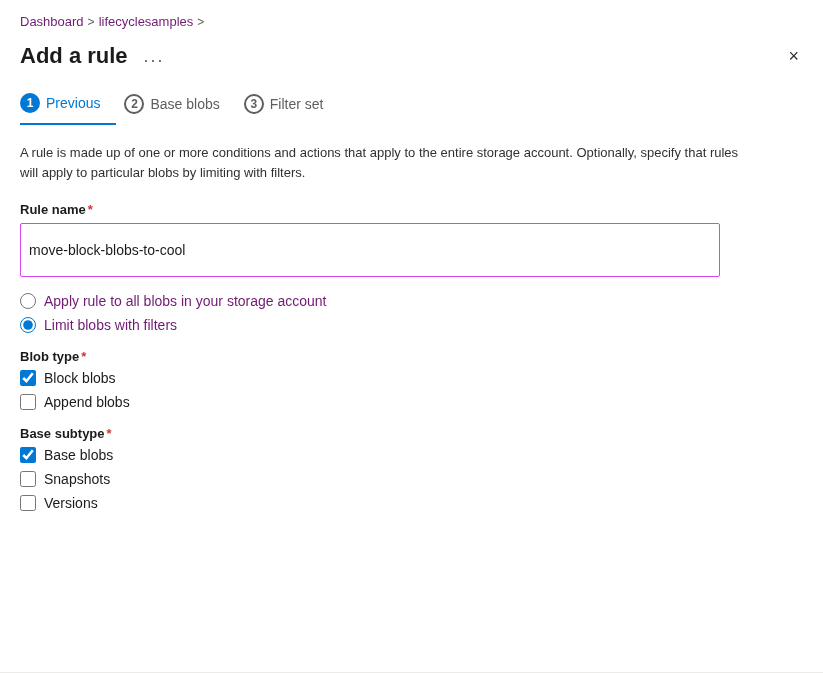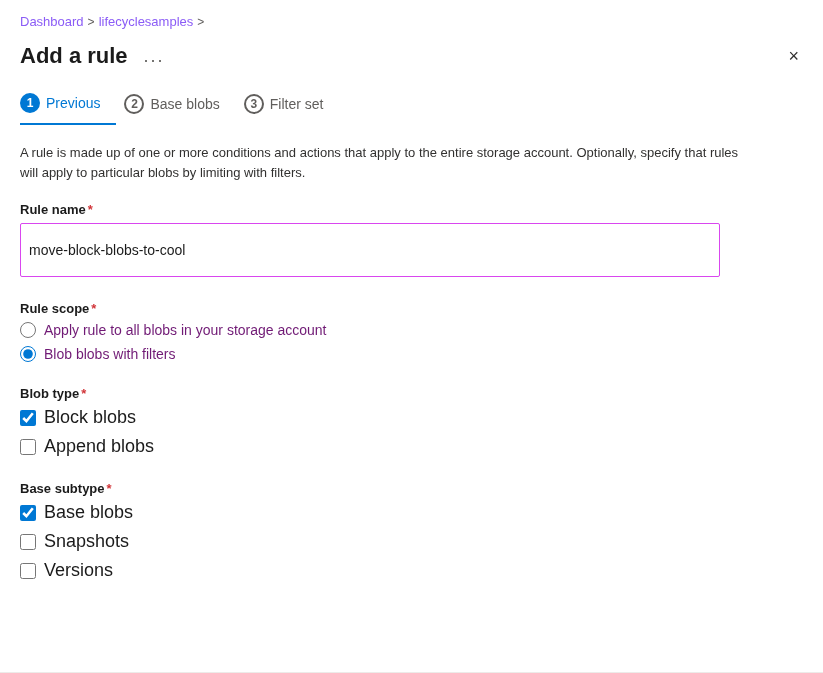--- a/index.html
+++ b/index.html
@@ -21,21 +21,21 @@
     }
     
     .breadcrumb {
       display: flex;
       align-items: center;
       gap: 4px;
       padding: 14px 20px 6px 20px;
       font-size: 13px;
     }
     .breadcrumb-link {
-      color: #8b5cf6;
+      color: #701a75;
       cursor: pointer;
       text-decoration: none;
     }
     .breadcrumb-separator {
       color: #605e5c;
       font-size: 12px;
     }
     
     .main-content {
       flex: 1;
@@ -119,21 +119,21 @@
     
     .description {
       font-size: 13px;
       color: #323130;
       line-height: 1.5;
       margin-bottom: 20px;
       max-width: 720px;
     }
     
     .field-group {
-      margin-bottom: 24px;
+      margin-bottom: 16px;
     }
     .field-label {
       font-size: 13px;
       font-weight: 600;
       color: #1b1b1b;
       margin-bottom: 6px;
       display: block;
     }
     .required-star {
       color: #d13438;
@@ -185,21 +185,21 @@
       gap: 8px;
       cursor: pointer;
     }
     .checkbox-item input[type="checkbox"] {
       accent-color: #0078d4;
       width: 16px;
       height: 16px;
       cursor: pointer;
     }
     .checkbox-label {
-      font-size: 18px;
+      font-size: 14px;
       color: #1b1b1b;
       cursor: pointer;
     }
     
     .divider {
       border: none;
       border-top: 1px solid #edebe9;
       margin: 0;
     }
     
@@ -271,31 +271,28 @@
     <p class="description">A rule is made up of one or more conditions and actions that apply to the entire storage account. Optionally, specify that rules will apply to particular blobs by limiting with filters.</p>
 
     <div class="field-group">
       <label class="field-label">
         <span>Rule name</span><span class="required-star">*</span>
       </label>
       <input class="text-input" type="text" value="move-block-blobs-to-cool" style="">
     </div>
 
     <div class="field-group">
-      <label class="field-label">
-        <span>Rule scope</span><span class="required-star">*</span>
-      </label>
       <div class="radio-group">
         <label class="radio-item">
           <input type="radio" name="rule_scope" id="scope_all" style="">
           <span class="radio-label">Apply rule to all blobs in your storage account</span>
         </label>
         <label class="radio-item">
           <input type="radio" name="rule_scope" id="scope_limit" checked="" style="">
-          <span class="radio-label">Blob blobs with filters</span>
+          <span class="radio-label">Limit blobs with filters</span>
         </label>
       </div>
     </div>
 
     <div class="field-group">
       <label class="field-label">
         <span>Blob type</span><span class="required-star">*</span>
       </label>
       <div class="checkbox-group">
         <label class="checkbox-item">

